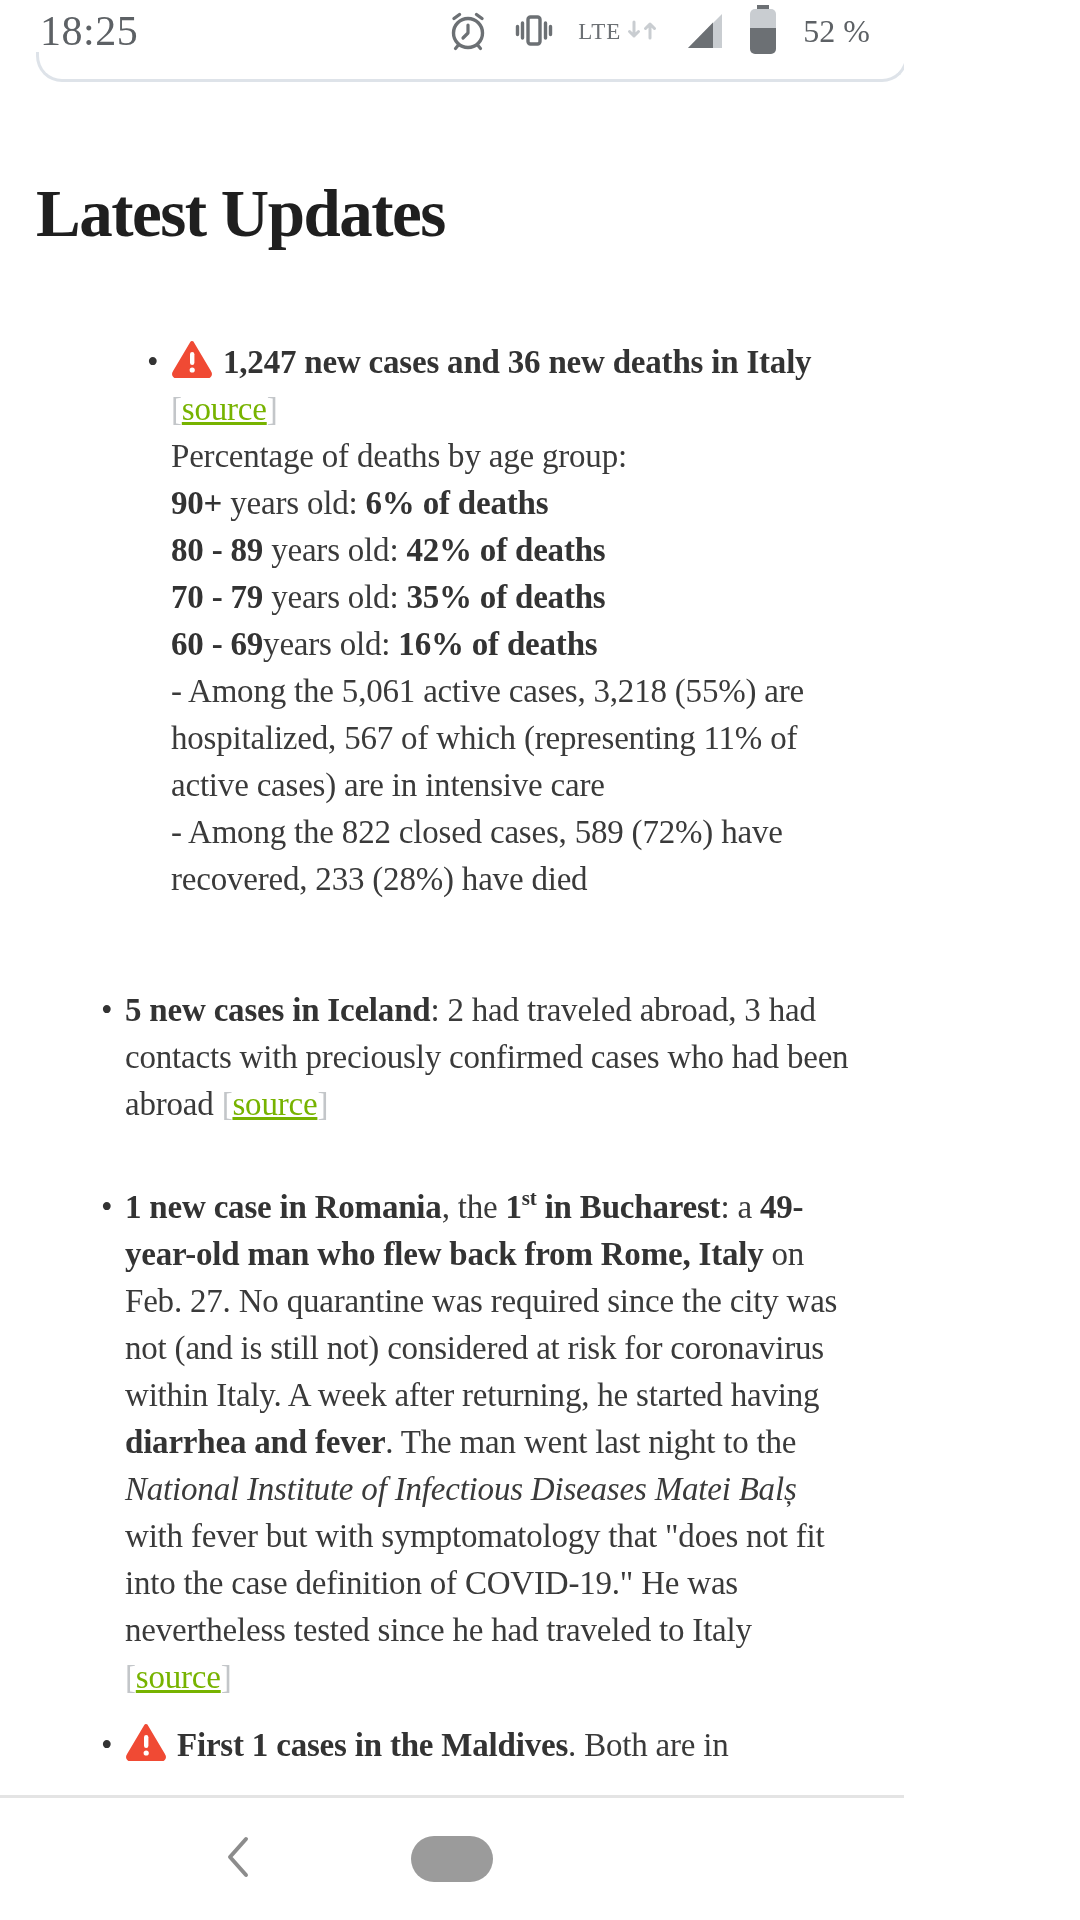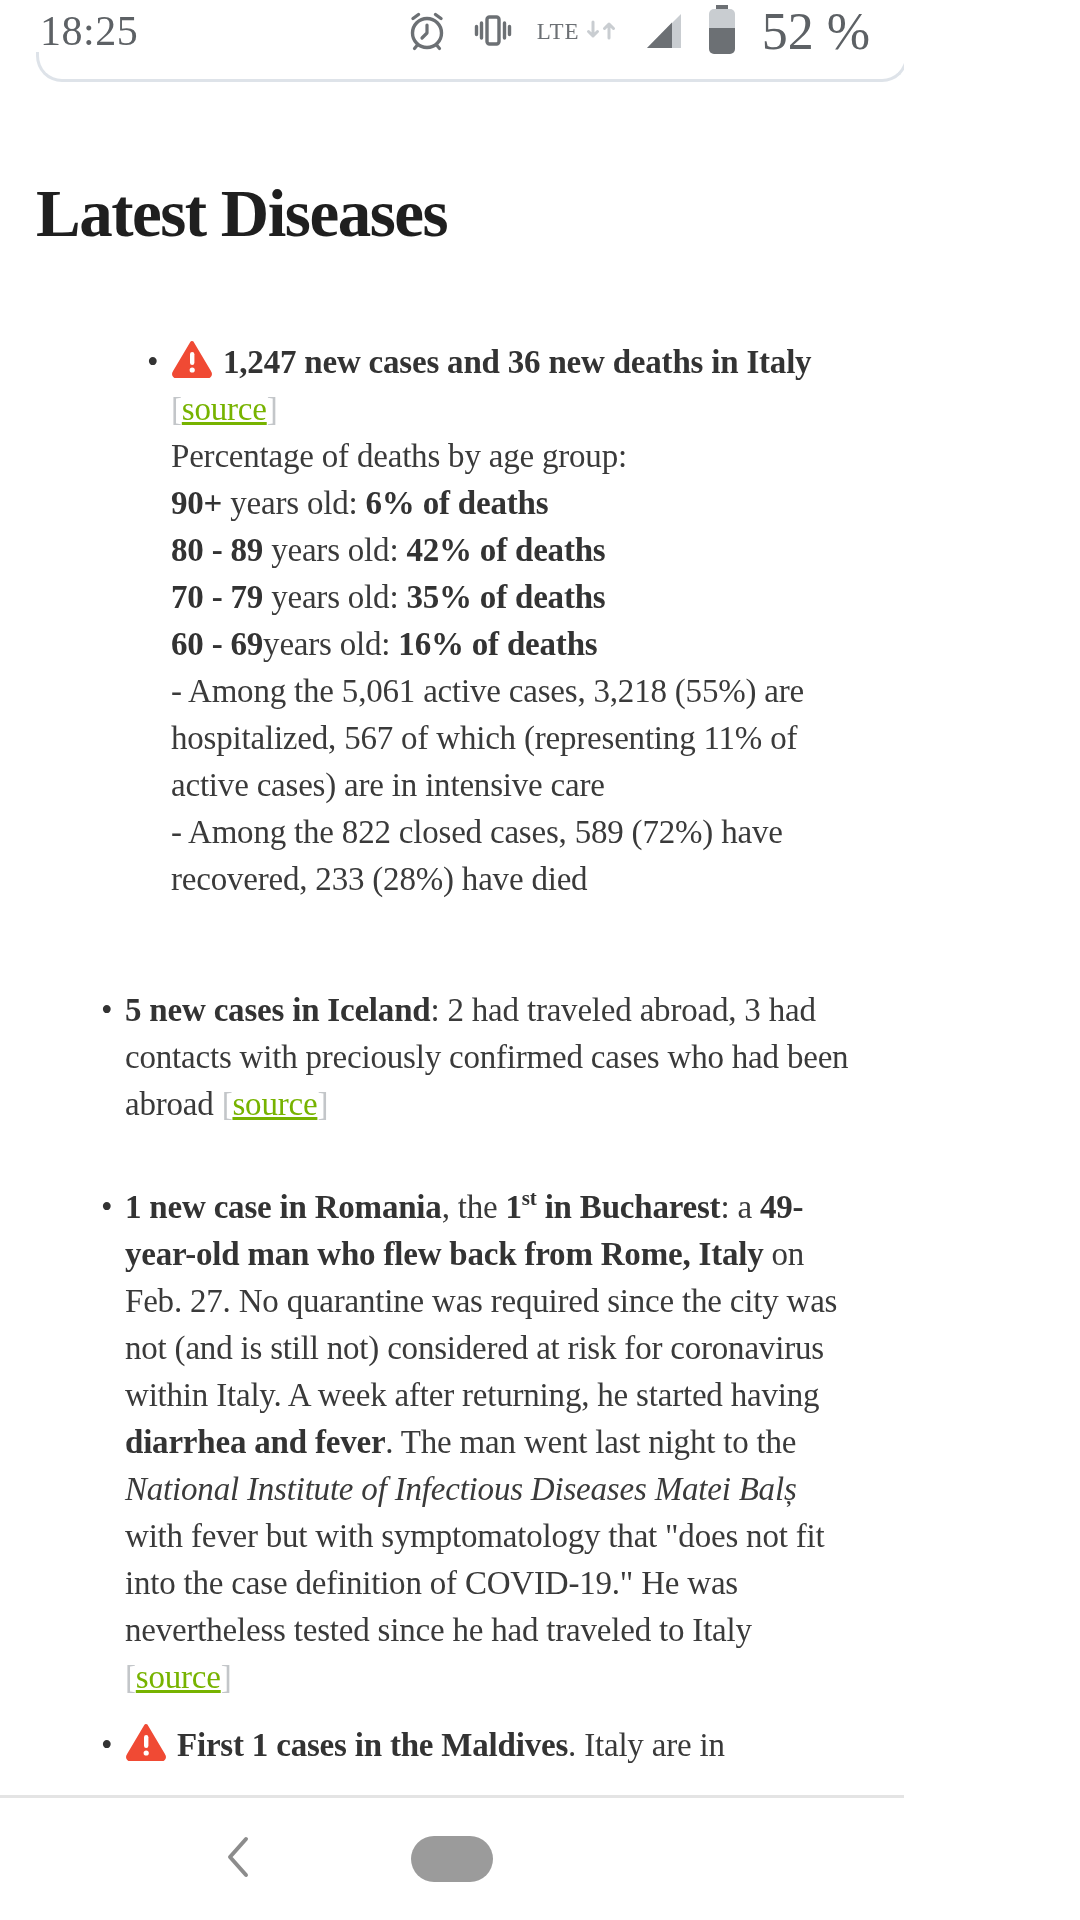--- a/index.html
+++ b/index.html
@@ -11,21 +11,21 @@
   
   .statusbar {
     height:52px; padding:10px 34px 0 40px; box-sizing:border-box;
     display:flex; align-items:center;
   }
   .sb-time { font-size:42px; color:#5d6165; letter-spacing:0.5px; }
   .sb-icons { margin-left:auto; display:flex; align-items:center; gap:22px; }
   .sb-icons svg { display:block; }
   .lte-block { display:flex; flex-direction:row; align-items:center; line-height:1; }
   .lte-label { font-size:23px; color:#6c7074; letter-spacing:1px; }
-  .sb-batt-pct { font-size:52px; color:#5d6165; margin-left:2px;text-align:right; }
+  .sb-batt-pct { font-size:32px; color:#5d6165; margin-left:2px;text-align:right; }
 
   
   .omnibox {
     margin-left:36px; width:872px; height:30px; box-sizing:border-box;
     border:3px solid #dee3e9; border-top:none; border-radius:0 0 26px 26px;
   }
 
   
   .page-title {
     margin:98px 0 0 36px; font-size:67px; line-height:1; font-weight:700;
@@ -111,35 +111,35 @@
           <path d="M3 9 a5 5 0 0 1 5 -5 h16 a5 5 0 0 1 5 5 v14 h-26 z" fill="#c9cdd1"></path>
           <path d="M3 23 h26 v21 a5 5 0 0 1 -5 5 H8 a5 5 0 0 1 -5 -5 z" fill="#6c7074"></path>
         </svg>
       </span>
       <span class="sb-batt-pct">52 %</span>
     </span>
   </div>
 
   <div class="omnibox"></div>
 
-  <h1 class="page-title">Latest Diseases</h1>
+  <h1 class="page-title">Latest Updates</h1>
 
   <ul class="updates">
       <li class="update"><span class="warn-icon"><svg width="42" height="38" viewBox="0 0 42 38">
             <path d="M21 3 L38.5 32.5 a2.6 2.6 0 0 1 -2.3 4 H5.8 a2.6 2.6 0 0 1 -2.3 -4 Z" fill="#f04a34" stroke="#f04a34" stroke-width="4" stroke-linejoin="round"></path>
             <rect x="19" y="12" width="4.4" height="13" rx="2.2" fill="#ffffff"></rect>
             <circle cx="21.2" cy="30" r="2.6" fill="#ffffff"></circle>
           </svg></span><b>1,247 new cases and 36 new deaths in Italy</b><span> </span><span><span class="bracket">[</span><a class="source" href="#">source</a><span class="bracket">]</span></span><br><span>Percentage of deaths by age group:</span><br><b>90+</b><span> years old: </span><b>6% of deaths</b><br><b>80 - 89</b><span> years old: </span><b>42% of deaths</b><br><b>70 - 79</b><span> years old: </span><b>35% of deaths</b><br><b>60 - 69</b><span>years old: </span><b>16% of deaths</b><br><span>- Among the 5,061 active cases, 3,218 (55%) are hospitalized, 567 of which (representing 11% of active cases) are in intensive care</span><br><span>- Among the 822 closed cases, 589 (72%) have recovered, 233 (28%) have died</span></li>
       <li class="update"><b>5 new cases in Iceland</b><span>: 2 had traveled abroad, 3 had contacts with preciously confirmed cases who had been abroad </span><span><span class="bracket">[</span><a class="source" href="#">source</a><span class="bracket">]</span></span></li>
       <li class="update"><b>1 new case in Romania</b><span>, the </span><b>1</b><sup><b>st</b></sup><b> in Bucharest</b><span>: a </span><b>49-year-old man who flew back from Rome, Italy</b><span> on Feb. 27. No quarantine was required since the city was not (and is still not) considered at risk for coronavirus within Italy. A week after returning, he started having </span><b>diarrhea and fever</b><span>. The man went last night to the </span><i>National Institute of Infectious Diseases Matei Balș</i><span> with fever but with symptomatology that "does not fit into the case definition of COVID-19." He was nevertheless tested since he had traveled to Italy </span><span><span class="bracket">[</span><a class="source" href="#">source</a><span class="bracket">]</span></span></li>
       <li class="update"><span class="warn-icon"><svg width="42" height="38" viewBox="0 0 42 38">
             <path d="M21 3 L38.5 32.5 a2.6 2.6 0 0 1 -2.3 4 H5.8 a2.6 2.6 0 0 1 -2.3 -4 Z" fill="#f04a34" stroke="#f04a34" stroke-width="4" stroke-linejoin="round"></path>
             <rect x="19" y="12" width="4.4" height="13" rx="2.2" fill="#ffffff"></rect>
             <circle cx="21.2" cy="30" r="2.6" fill="#ffffff"></circle>
-          </svg></span><b>First 1 cases in the Maldives</b><span>. Italy are in</span></li>
+          </svg></span><b>First 1 cases in the Maldives</b><span>. Both are in</span></li>
     </ul>
 
   <div class="navbar">
     <span class="back-btn">
       <svg width="30" height="44" viewBox="0 0 30 44">
         <polyline points="24,4 8,22 24,40" fill="none" stroke="#8c8c8c" stroke-width="4" stroke-linecap="round" stroke-linejoin="round"></polyline>
       </svg>
     </span>
     <span class="home-pill"></span>
   </div>

